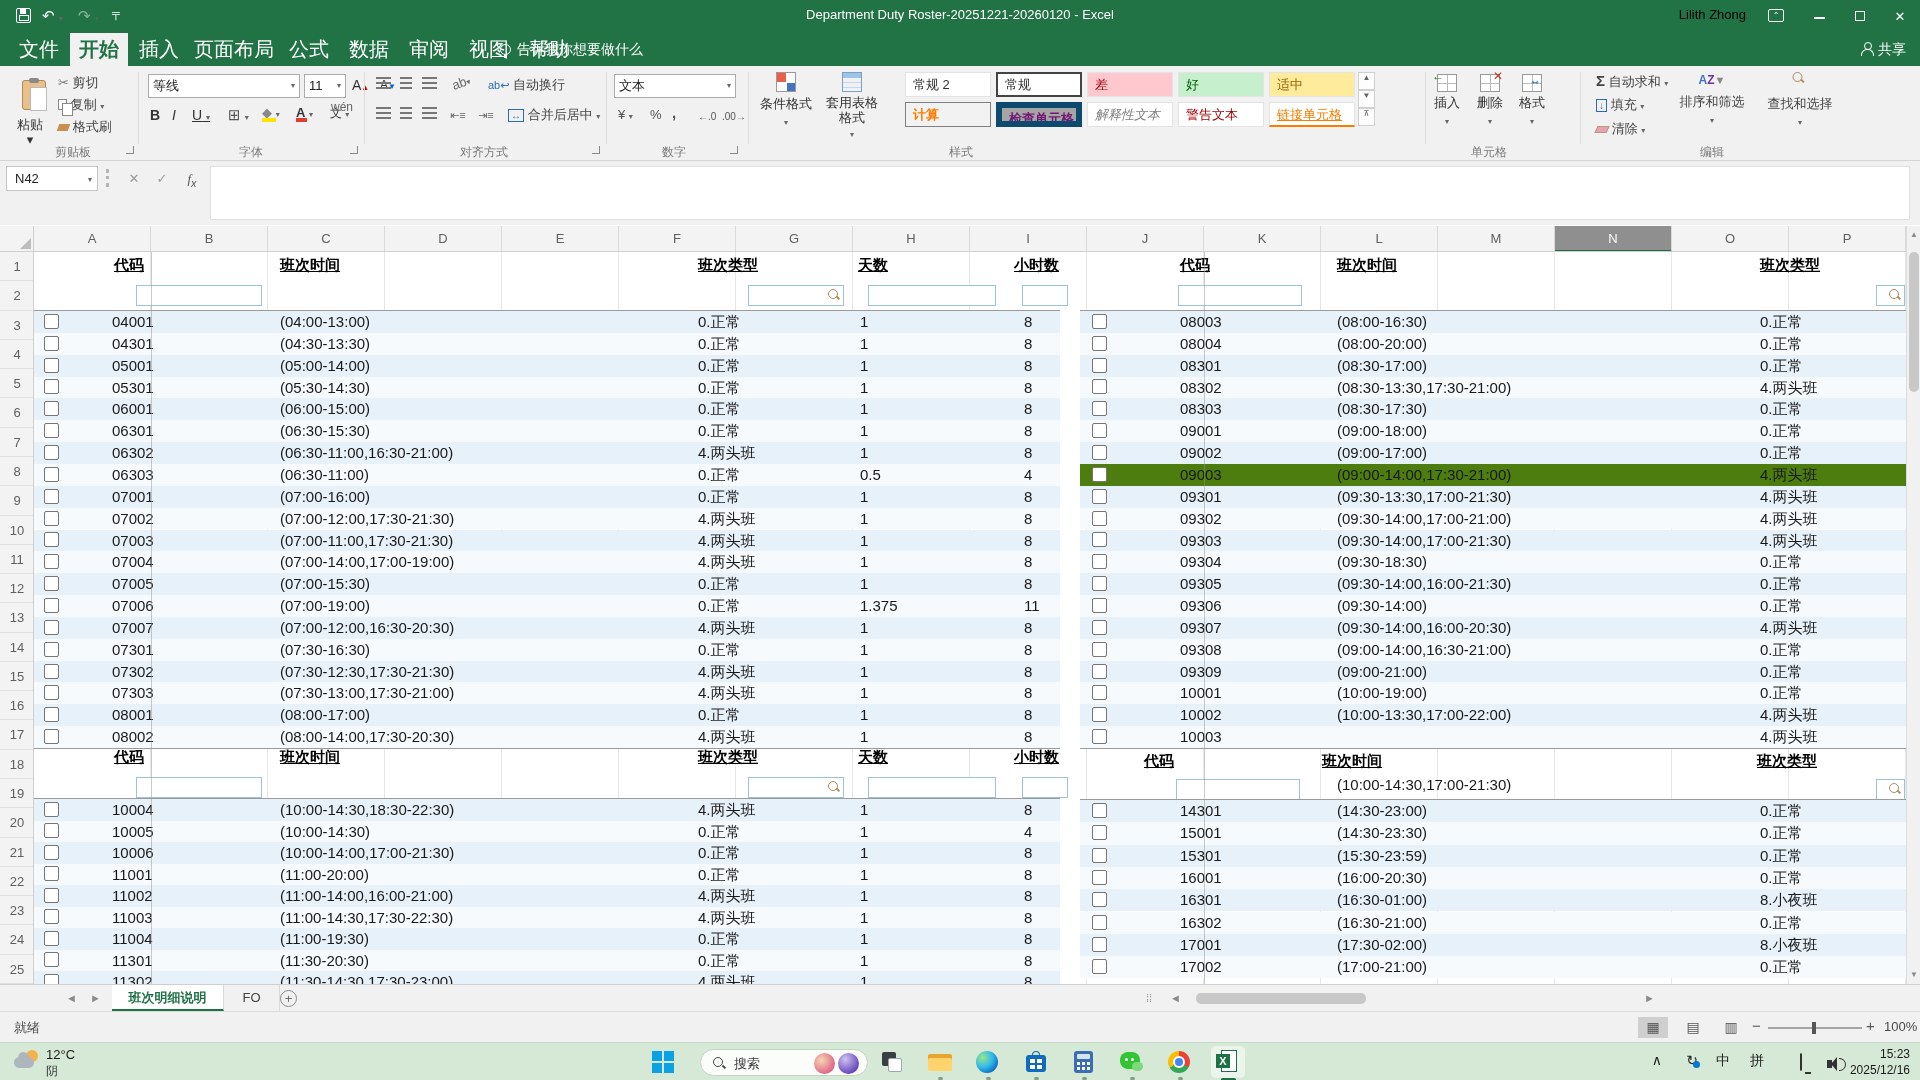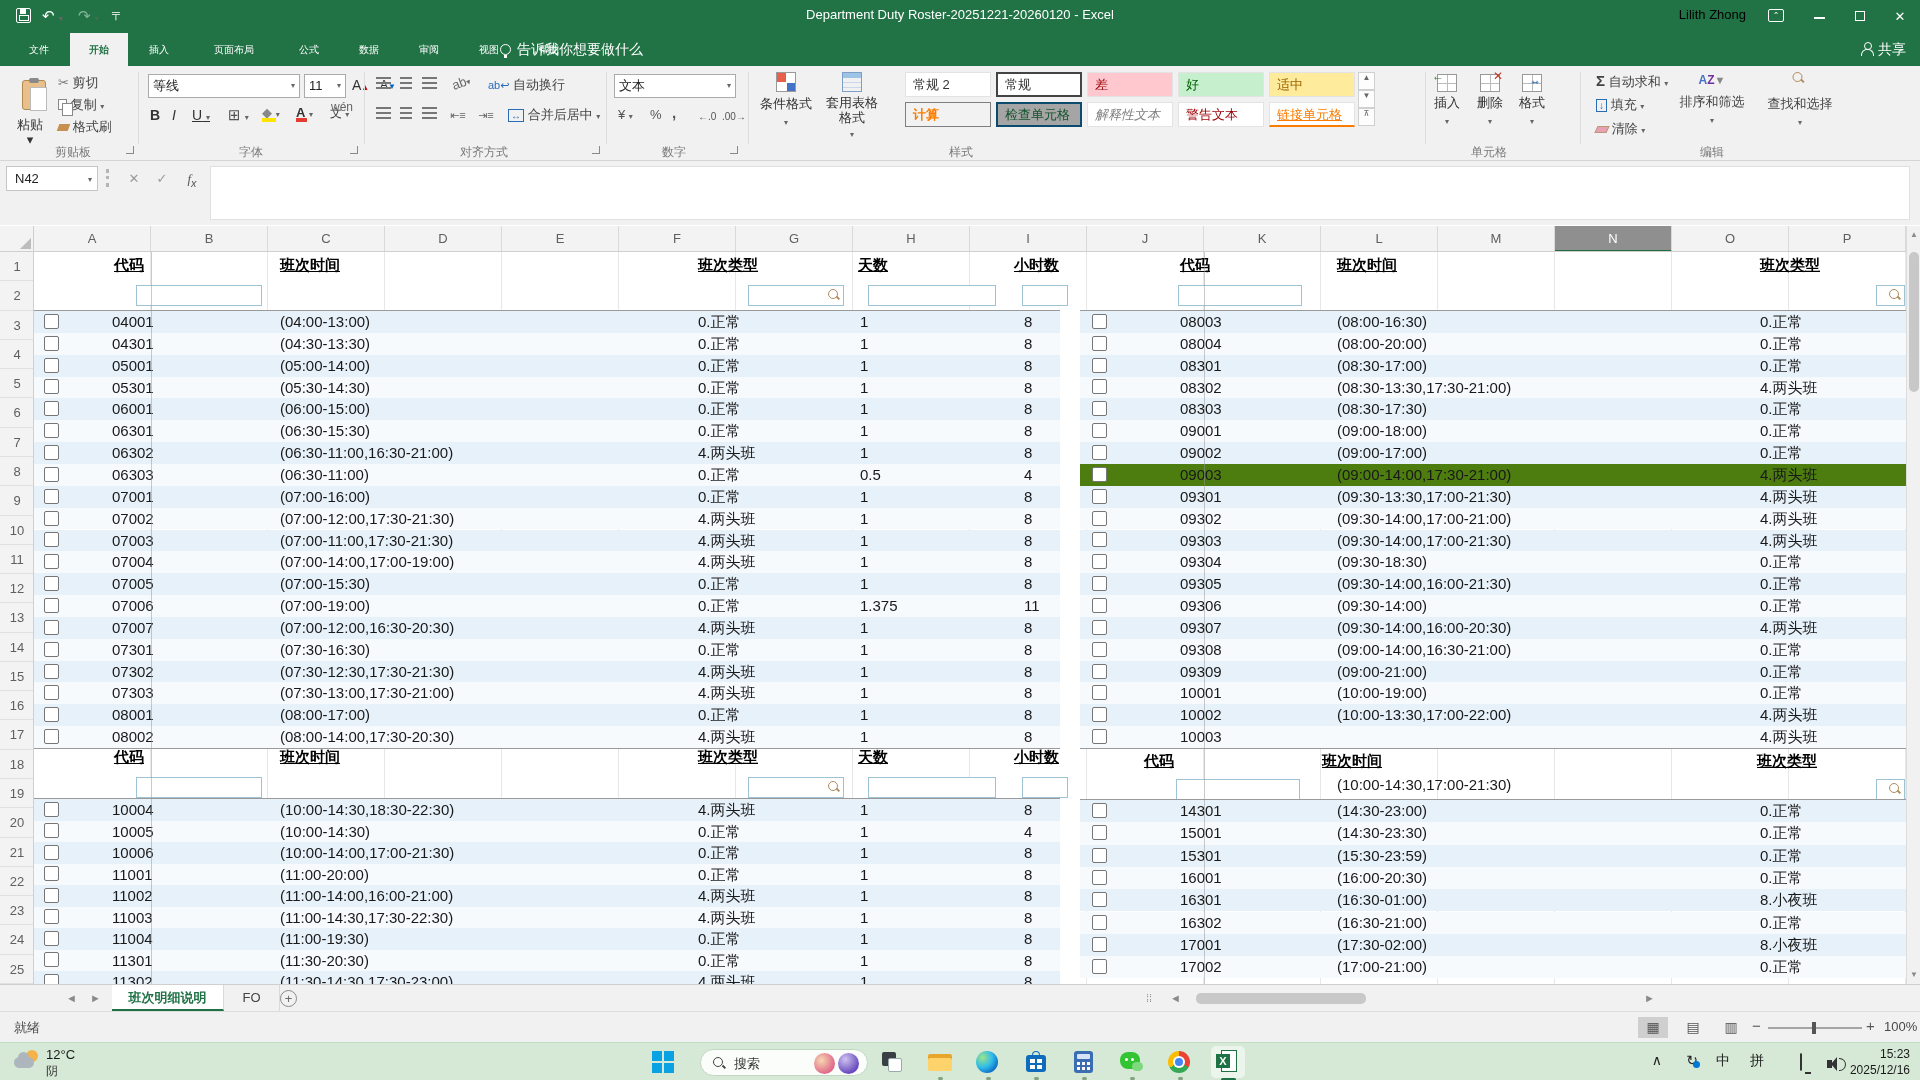--- a/index.html
+++ b/index.html
@@ -15,21 +15,21 @@
   .saveicon:after{content:"";position:absolute;left:2px;bottom:1px;width:8px;height:4px;border:1px solid #fff;}
   .title-text{position:absolute;top:7px;width:100%;text-align:center;font-size:13px;color:#fff;}
   .tb-right{position:absolute;right:0;top:0;height:33px;color:#000000;}
   .winbtn{position:absolute;top:0;width:40px;height:33px;text-align:center;line-height:33px;font-size:13px;color:#fff;}
   .minbar{position:absolute;left:14px;top:17px;width:11px;height:2px;background:#fff;}
   .maxbox{position:absolute;left:15px;top:11px;width:10px;height:10px;border:1.5px solid #fff;}
   .ribopt{position:absolute;left:8px;top:9px;width:16px;height:13px;border:1.5px solid #fff;border-radius:2px;font-size:8px;line-height:11px;text-align:center;}
 
   
   .tabbar{position:absolute;left:0;top:33px;width:1920px;height:33px;background:#217346;}
-  .rtab{position:absolute;top:0;height:33px;line-height:33px;padding:0 14px;color:#fff;font-size:10px;}
+  .rtab{position:absolute;top:0;height:33px;line-height:33px;padding:0 14px;color:#fff;font-size:20px;}
   .rtab.active{background:#f1f1f1;color:#217346;font-weight:700;}
   .tellme{position:absolute;top:0;height:33px;line-height:33px;color:#fff;font-size:14px;}
   .bulb{display:inline-block;width:11px;height:11px;border:1.5px solid #fff;border-radius:50%;position:relative;top:1px;margin-right:6px;}
   .bulb:after{content:"";position:absolute;left:3px;top:10px;width:3px;height:3px;background:#fff;}
   .share{position:absolute;right:14px;top:0;height:33px;line-height:33px;color:#fff;font-size:14px;}
   .person{display:inline-block;width:12px;height:12px;position:relative;margin-right:5px;}
   .person:before{content:"";position:absolute;left:3px;top:0;width:6px;height:6px;border:1.2px solid #fff;border-radius:50%;}
   .person:after{content:"";position:absolute;left:0;top:7px;width:11px;height:6px;border:1.2px solid #fff;border-bottom:none;border-radius:6px 6px 0 0;}
 
   
@@ -58,21 +58,21 @@
     linear-gradient(#4472c4,#4472c4) 10px 10px/9px 9px no-repeat,#fff;}
   .gridtbl{width:20px;height:20px;border:1px solid #7f9ec7;background:
     linear-gradient(#9dc3e6,#9dc3e6) 0 0/20px 5px no-repeat,
     repeating-linear-gradient(transparent 0 4px,#c8d8ea 4px 5px);}
   .chip{position:absolute;width:86px;height:25px;line-height:24px;padding:0 7px;font-size:13px;background:#fff;border:1px solid #e3e3e3;overflow:hidden;white-space:nowrap;}
   .chip.sel{border:2px solid #444;line-height:22px;}
   .chip.bad{background:#ffc7ce;color:#9c0006;}
   .chip.good{background:#c6efce;color:#006100;}
   .chip.neutral{background:#ffeb9c;color:#9c6500;}
   .chip.calc{background:#f2f2f2;color:#fa7d00;border:1px solid #7f7f7f;font-weight:700;}
-  .chip.check{background:#a5a5a5;color:#14532d;border:2px solid #0c4a6e;font-weight:400;line-height:22px;}
+  .chip.check{background:#a5a5a5;color:#701a75;border:6px solid #0c4a6e;font-weight:700;line-height:22px;}
   .chip.explain{color:#7f7f7f;font-style:italic;}
   .chip.warn{color:#9c0006;}
   .chip.link{color:#fa7d00;text-decoration:underline;border-bottom:2px solid #fa7d00;}
   .gscroll{position:absolute;width:17px;background:#fdfdfd;border:1px solid #d0d0d0;font-size:8px;color:#666;text-align:center;}
   .cellsicon{display:block;width:20px;height:18px;margin:0 auto 2px;border:1px solid #999;background:repeating-linear-gradient(90deg,transparent 0 9px,#bbb 9px 10px),repeating-linear-gradient(transparent 0 8px,#bbb 8px 9px),#fff;position:relative;}
   .cellsicon span{position:absolute;right:-4px;top:-6px;font-size:12px;font-weight:700;}
   .stackbtn{position:absolute;text-align:center;transform:translateX(-50%);}
   .mag{display:inline-block;width:12px;height:12px;position:relative;}
   .mag:before{content:"";position:absolute;left:0;top:0;width:8px;height:8px;border:1.6px solid #b08c5e;border-radius:50%;}
   .mag:after{content:"";position:absolute;left:8px;top:8px;width:4px;height:1.8px;background:#b08c5e;transform:rotate(45deg);}

